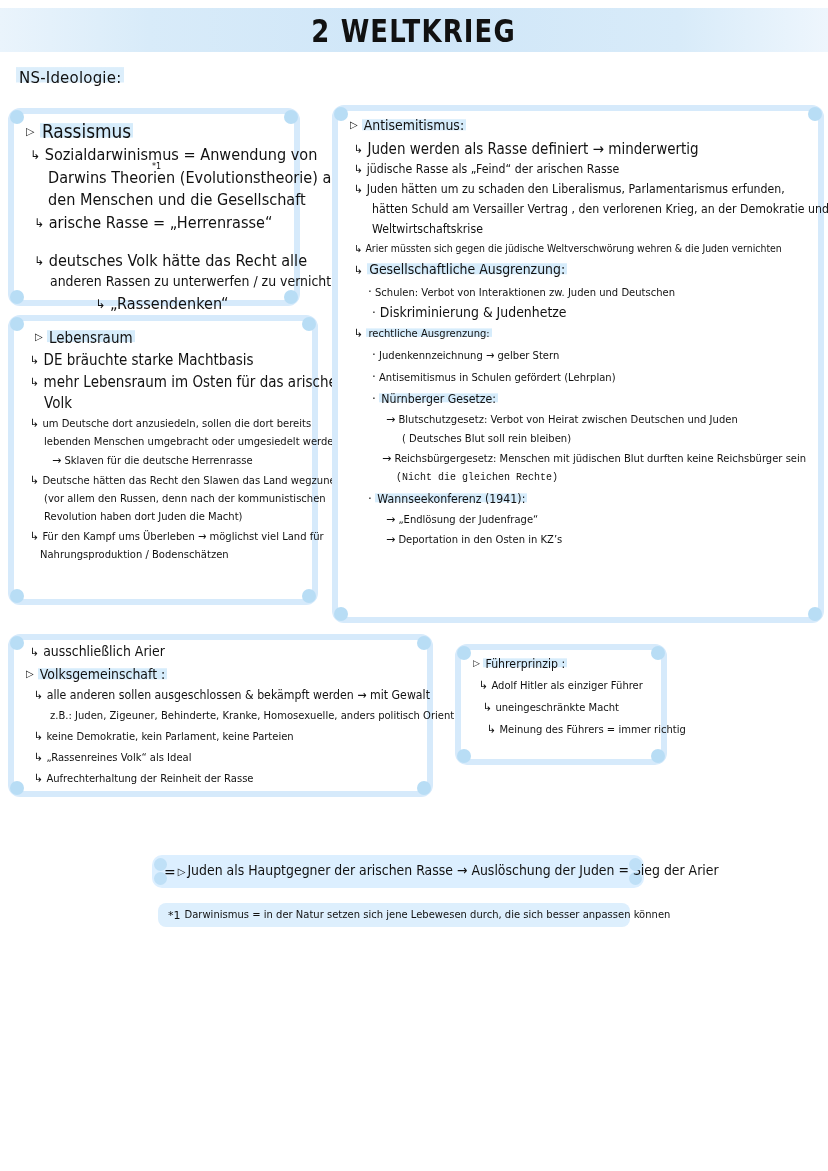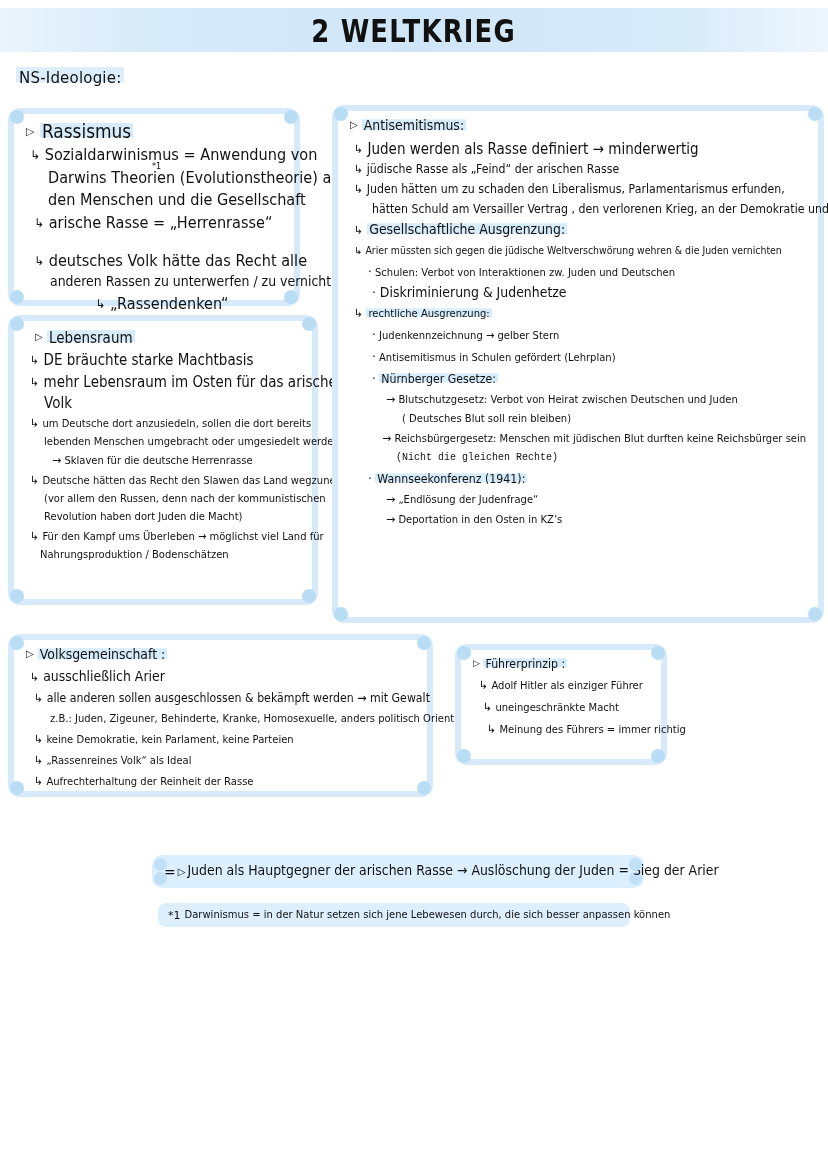--- a/index.html
+++ b/index.html
@@ -272,28 +272,31 @@
       <span style="font-size:11px;">↳</span>
       <span class="stretch">jüdische Rasse als „Feind“ der arischen Rasse</span>
     </div>
     <div class="ln s12" style="margin:0 0 9px 8px;">
       <span style="font-size:11px;">↳</span>
       <span class="stretch">Juden hätten um zu schaden den Liberalismus, Parlamentarismus  erfunden,</span>
     </div>
     <div class="ln s12" style="margin:0 0 9px 26px;">
       <span class="stretch">hätten Schuld am Versailler Vertrag , den verlorenen Krieg, an der Demokratie und der</span>
     </div>
-    <div class="ln s13" style="margin:0 0 9px 8px;">
-      <span style="font-size:11px;">↳</span>
-      <span class="hl stretch">Gesellschaftliche Ausgrenzung:</span>
-    </div>
-
+    <div class="ln s12" style="margin:0 0 9px 26px;">
+      <span class="stretch">Weltwirtschaftskrise</span>
+    </div>
     <div class="ln s10" style="margin:0 0 10px 8px;">
       <span style="font-size:10px;">↳</span>
       <span class="stretch">Arier müssten sich gegen die jüdische Weltverschwörung wehren  &amp; die Juden vernichten</span>
+    </div>
+
+    <div class="ln s13" style="margin:0 0 9px 8px;">
+      <span style="font-size:11px;">↳</span>
+      <span class="hl stretch">Gesellschaftliche Ausgrenzung:</span>
     </div>
     <div class="ln s11" style="margin:0 0 9px 22px;">
       <span style="font-size:12px;">·</span>
       <span class="stretch">Schulen: Verbot von Interaktionen zw. Juden und Deutschen</span>
     </div>
     <div class="ln s13" style="margin:0 0 9px 26px;">
       <span style="font-size:12px;">·</span>
       <span class="stretch">Diskriminierung &amp; Judenhetze</span>
     </div>
 
@@ -341,28 +344,28 @@
       <span style="font-size:11px;">→</span>
       <span class="stretch">Deportation in den Osten in KZ’s</span>
     </div>
   </div>
 </div>
 
 <div class="box" style="left:8px; top:634px; width:425px; height:163px;">
   <span class="corner-bl"></span>
     <span class="corner-br"></span>
   <div class="box-inner">
+    <div class="ln s13" style="margin:0 0 10px 8px;">
+      <span style="font-size:11px;">↳</span>
+      <span class="stretch">ausschließlich Arier</span>
+    </div>
+
     <div class="ln s13" style="margin:3px 0 9px 4px;">
       <span style="font-size:10px; vertical-align:2px;">▷</span>
       <span class="hl stretch">Volksgemeinschaft :</span>
-    </div>
-
-    <div class="ln s13" style="margin:0 0 10px 8px;">
-      <span style="font-size:11px;">↳</span>
-      <span class="stretch">ausschließlich Arier</span>
     </div>
     <div class="ln s12" style="margin:0 0 10px 12px;">
       <span style="font-size:11px;">↳</span>
       <span class="stretch">alle anderen sollen ausgeschlossen &amp; bekämpft werden → mit Gewalt</span>
     </div>
     <div class="ln s11" style="margin:0 0 10px 28px;">
       <span class="stretch">z.B.: Juden, Zigeuner, Behinderte, Kranke, Homosexuelle, anders politisch Orientierte , ...</span>
     </div>
     <div class="ln s11" style="margin:0 0 10px 12px;">
       <span style="font-size:11px;">↳</span>

